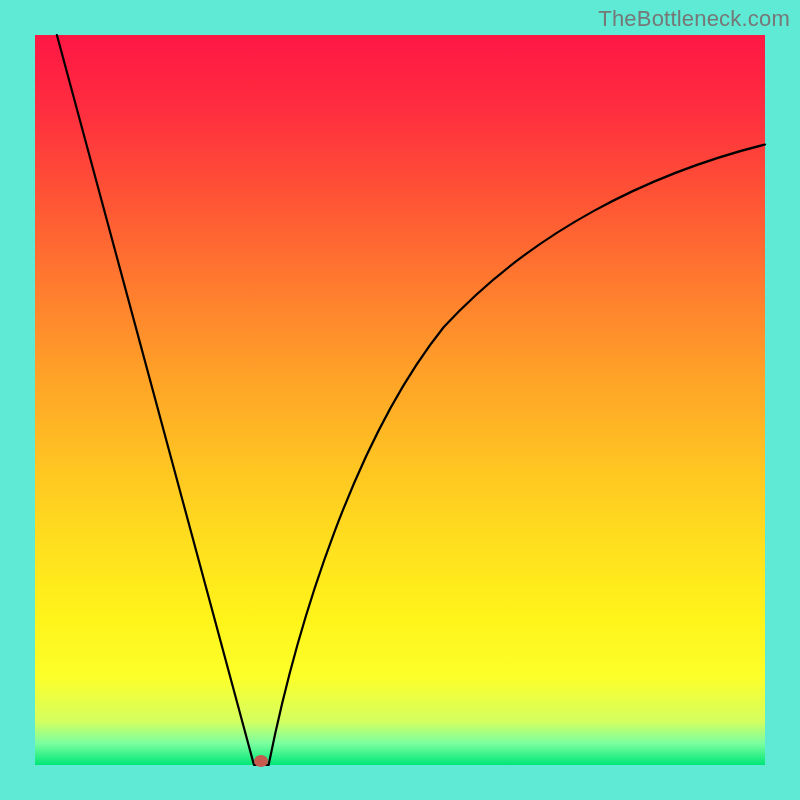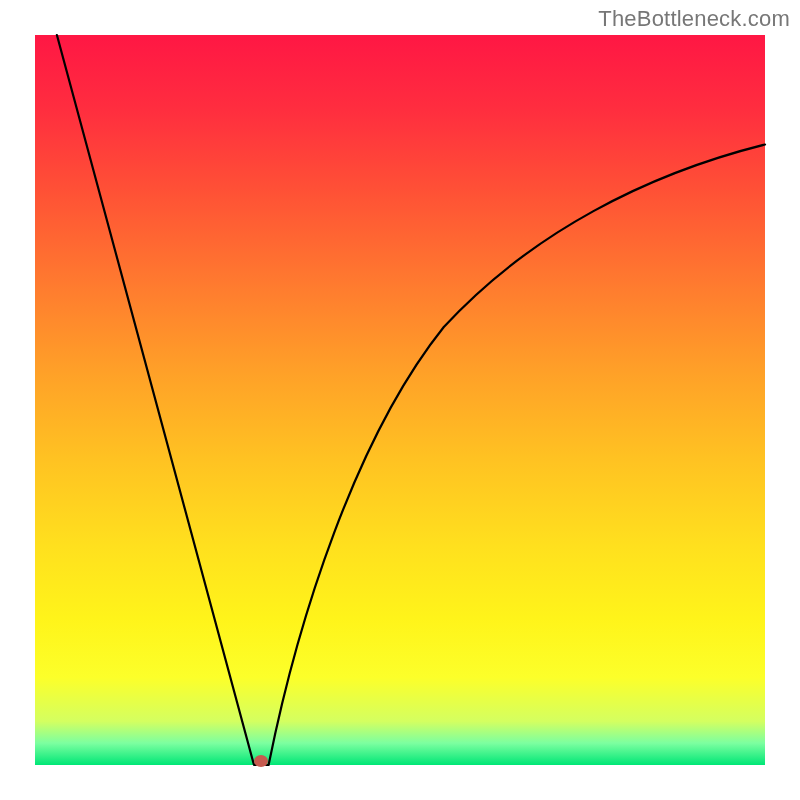--- a/index.html
+++ b/index.html
@@ -8,21 +8,21 @@
     width: 800px;
     height: 800px;
     overflow: hidden;
     font-family: Arial, Helvetica, sans-serif;
     background: #000;
   }
   .frame {
     position: relative;
     width: 800px;
     height: 800px;
-    background: #ffffff;
+    background: #5eead4;
     text-align: center;
   }
   .plot-area {
     position: absolute;
     left: 35px;
     top: 35px;
     width: 730px;
     height: 730px;
     background: linear-gradient(to bottom,
       #ff1744 0%,

